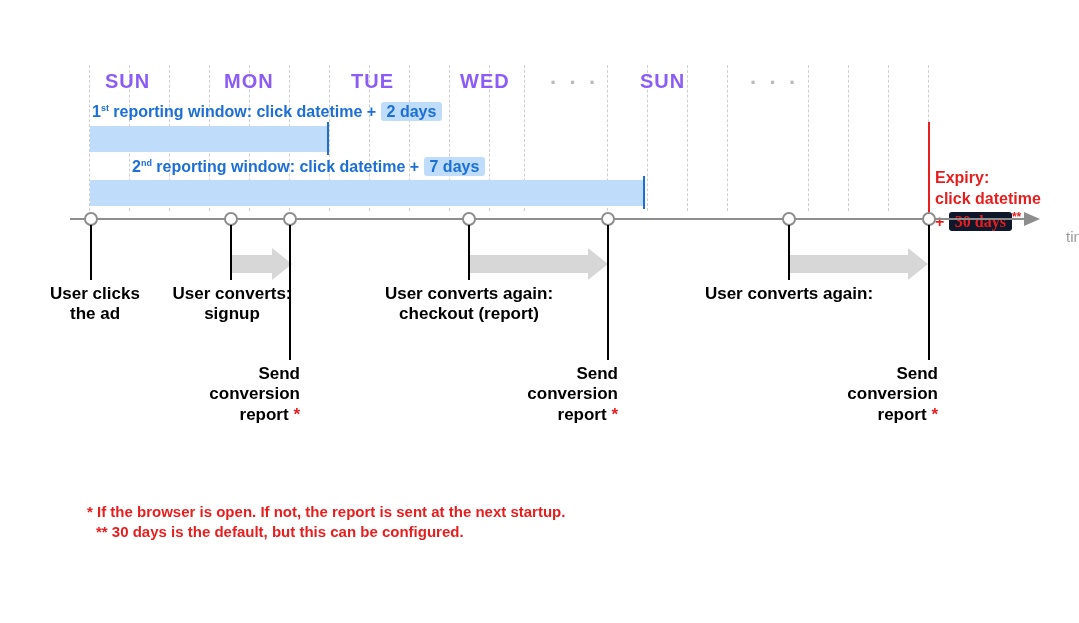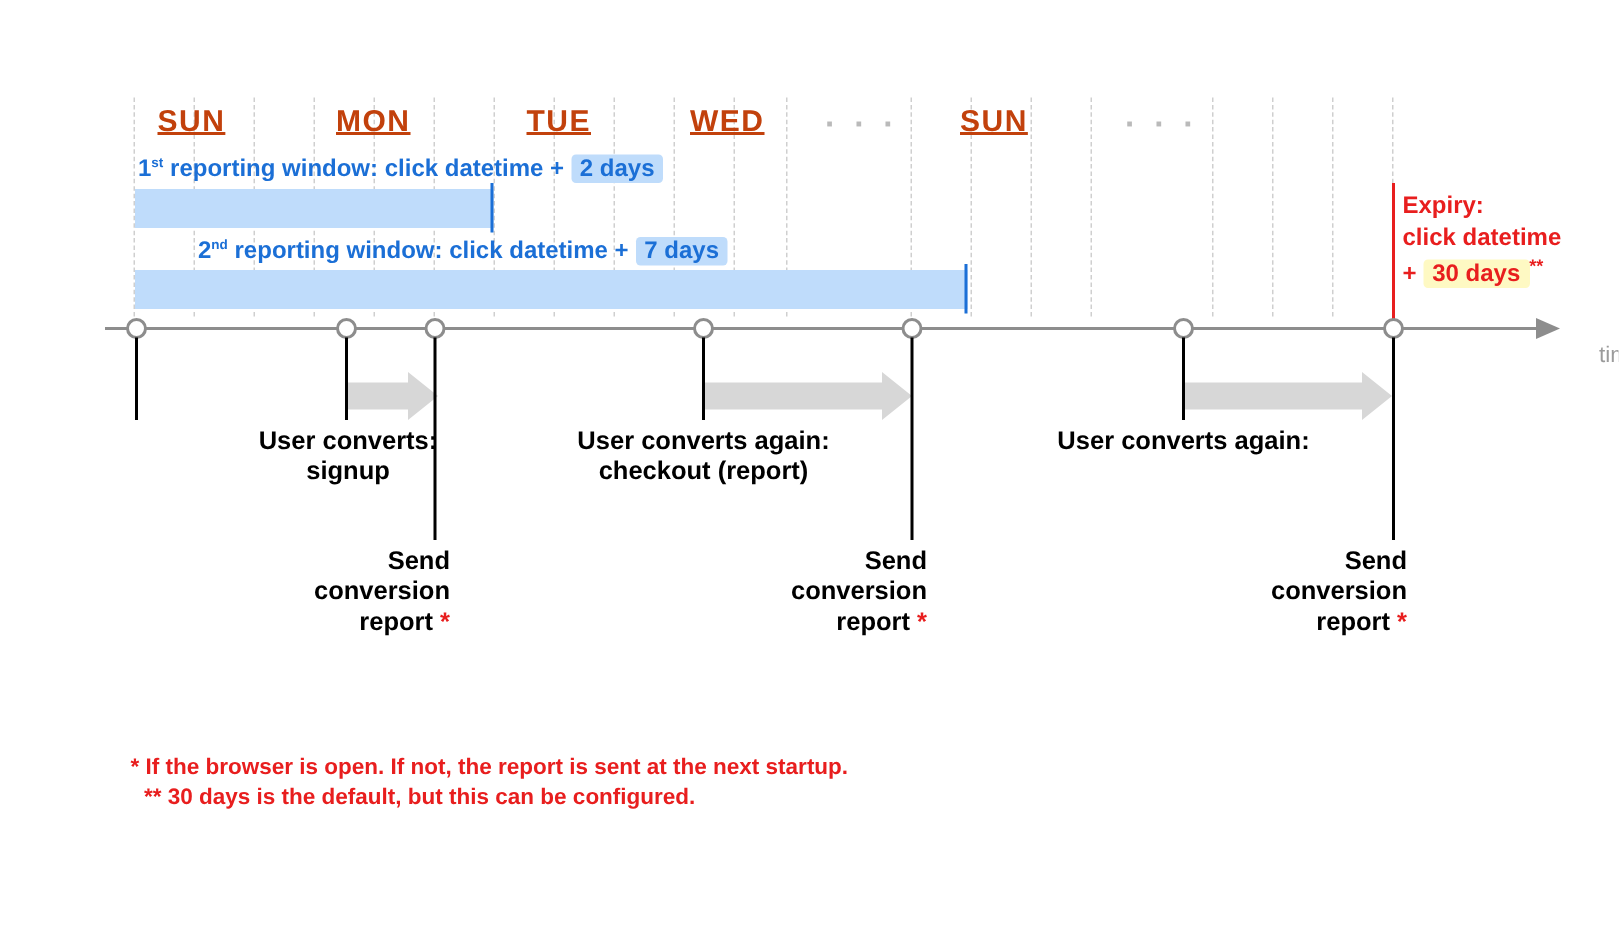--- a/index.html
+++ b/index.html
@@ -13,23 +13,22 @@
   }
   .stage {
     position: absolute;
     left: 0; top: 0;
     width: 1079px; height: 623px;
   }
   .day-label {
     position: absolute;
     font-size: 20px;
     font-weight: bold;
-    color: #c2410c;
+    color: #8b5cf6;
     letter-spacing: 1px;
-    text-decoration: underline;
   }
   .dots {
     position: absolute;
     font-size: 22px;
     font-weight: bold;
     color: #bababa;
     letter-spacing: 3px;
   }
   .dashed {
     position: absolute;
@@ -52,25 +51,27 @@
     padding: 1px 6px;
     border-radius: 3px;
   }
   .win-label sup { font-size: 9px; }
   .expiry-label {
     position: absolute;
     font-size: 16px;
     font-weight: bold;
     color: #e81e1e;
     line-height: 1.3;
+    margin-top: 40px;
   }
   .expiry-label .pill {
-    background: #fef9c3;
+    background: #0f172a;
     padding: 1px 6px;
     border-radius: 3px;
+    font-family: Liberation Serif, serif;
   }
   .expiry-label .stars { font-size: 12px; vertical-align: super; }
   .axis-line {
     position: absolute;
     height: 2px;
     background: #8d8d8d;
   }
   .axis-arrow {
     position: absolute;
     width: 0; height: 0;
@@ -221,20 +222,24 @@
 <div class="fat-arrow" style="left:470px; top:248px;">
   <div class="shaft" style="width:118px;"></div>
       <div class="head"></div>
 </div>
 <div class="fat-arrow" style="left:790px; top:248px;">
   <div class="shaft" style="width:118px;"></div>
       <div class="head"></div>
 </div>
 
 <div class="vline" style="left:90px; top:225px; height:55px;"></div>
+<div class="event-label" style="left:40px; top:284px; width:110px;">
+  <span>User clicks</span><br>
+  <span>the ad</span>
+</div>
 
 <div class="vline" style="left:230px; top:225px; height:55px;"></div>
 <div class="event-label" style="left:162px; top:284px; width:140px;">
   <span>User converts:</span><br>
   <span>signup</span>
 </div>
 
 <div class="vline" style="left:289px; top:225px; height:135px;"></div>
 <div class="report-label" style="left:180px; top:364px; width:120px;">
   <span>Send</span><br>

